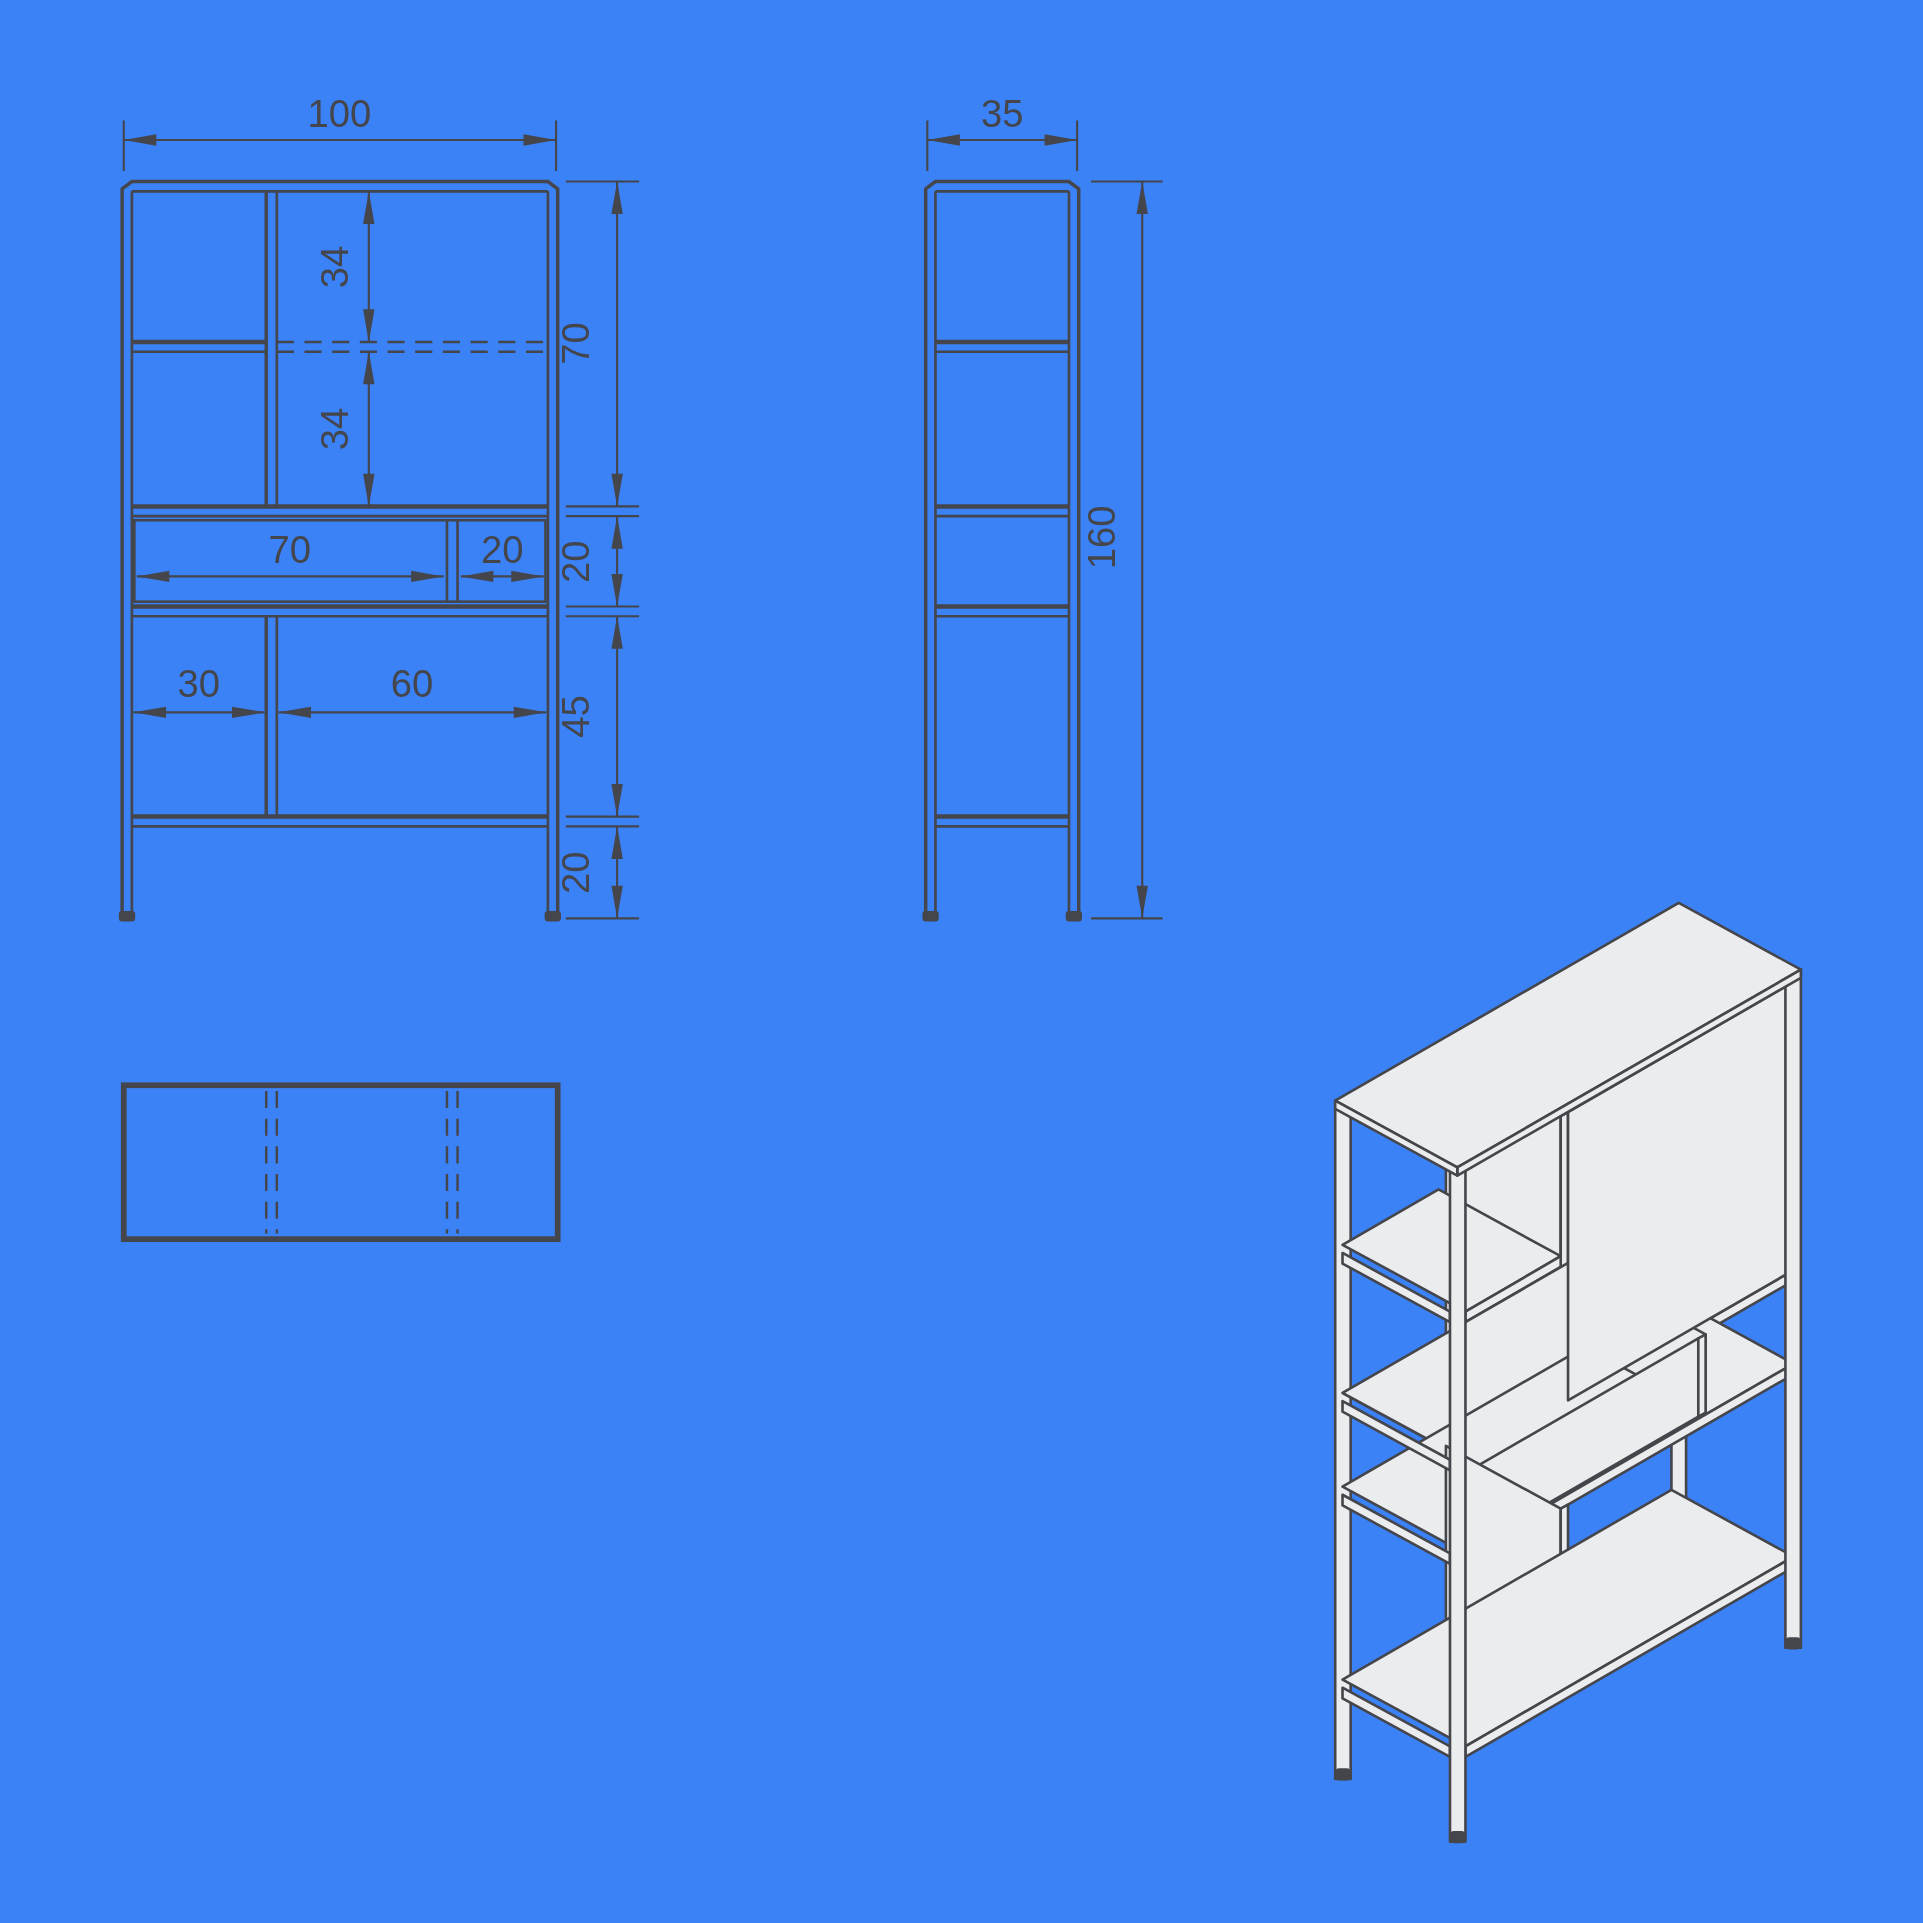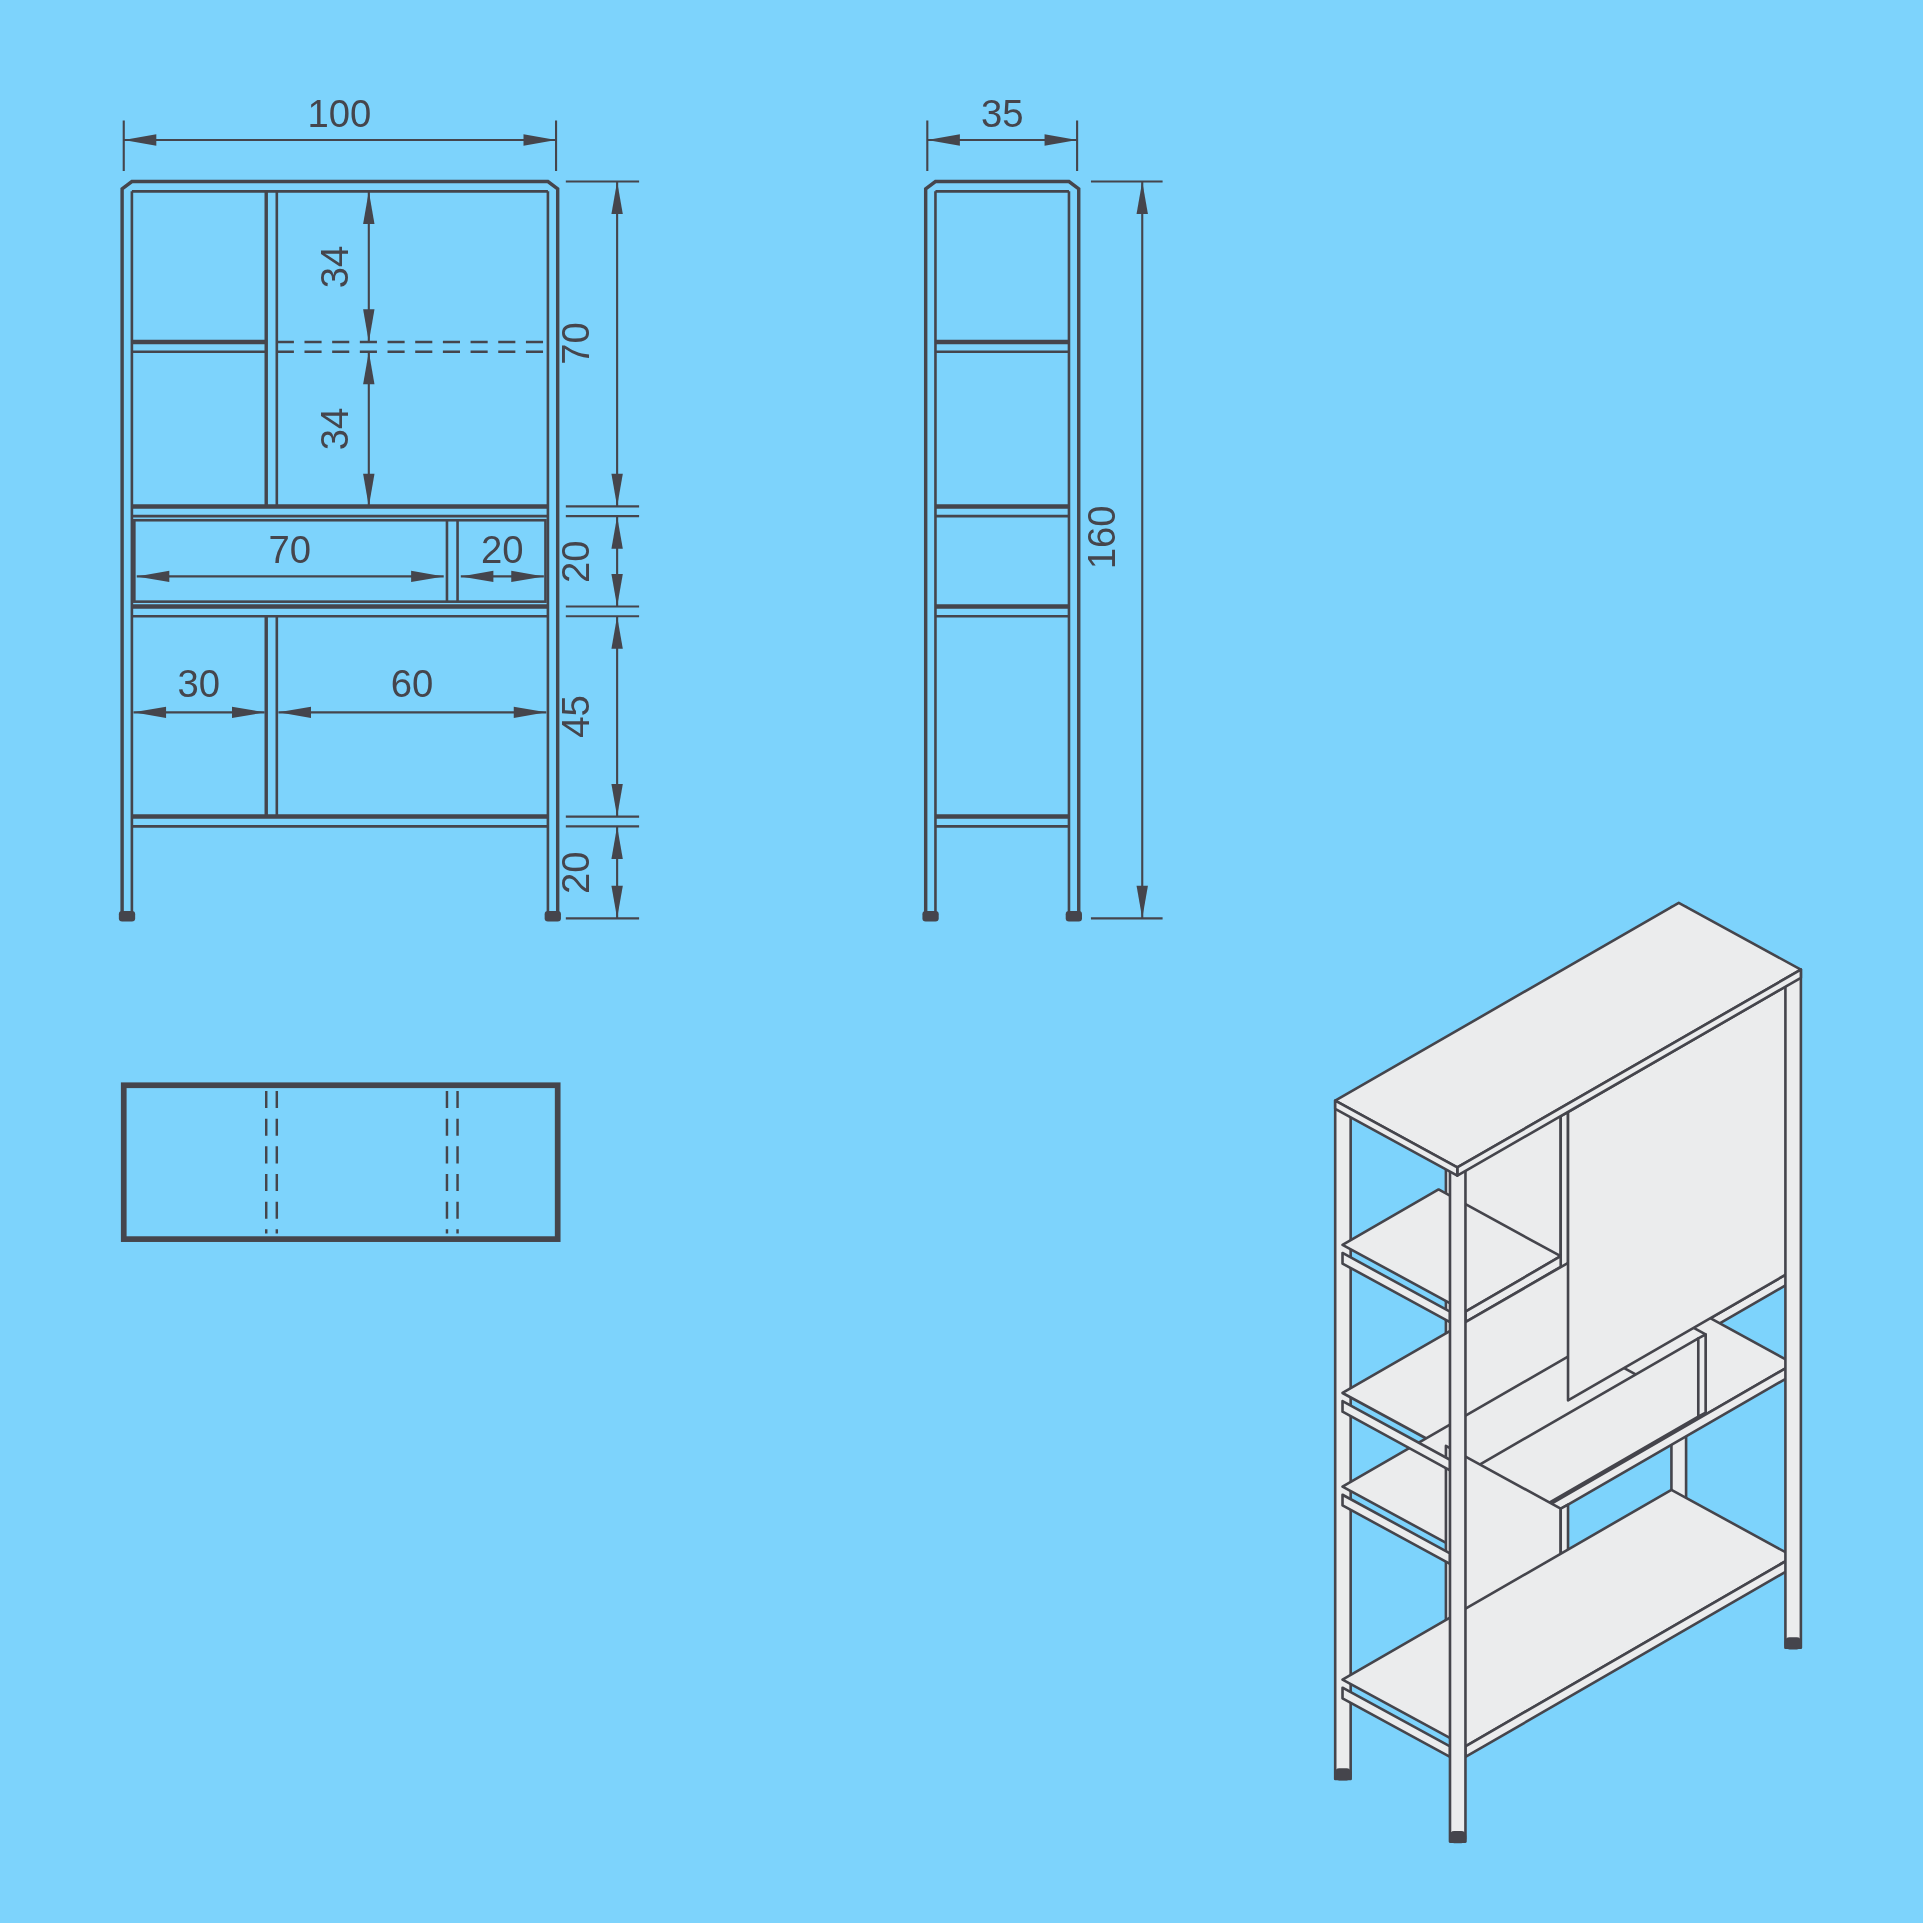--- a/index.html
+++ b/index.html
@@ -1,16 +1,16 @@
 <!DOCTYPE html>
 <html style="font-size:13px"><head>
 <meta charset="utf-8">
 <style>
   html,body{margin:0;padding:0;background:#ebeced;}
-  .canvas{position:relative;width:1923px;height:1923px;background:#7dd3fc;overflow:hidden;
+  .canvas{position:relative;width:1923px;height:1923px;background:#3b82f6;overflow:hidden;
           font-family:"Liberation Sans", sans-serif;}
   svg{display:block}
   .ln{stroke:#45454c;fill:none;stroke-width:3.2px;stroke-linecap:butt;}
   .ln4{stroke:#45454c;fill:none;stroke-width:4.2px;}
   .ln5{stroke:#45454c;fill:none;stroke-width:5.5px;}
   .dash{stroke:#45454c;fill:none;stroke-width:3px;stroke-dasharray:21 13;}
   .dim{stroke:#45454c;fill:none;stroke-width:2.6px;}
   .arr{fill:#45454c;stroke:none;}
   .foot{fill:#45454c;stroke:none;}
   .face{fill:#ebeced;stroke:#45454c;stroke-width:3.2px;stroke-linejoin:round;}

